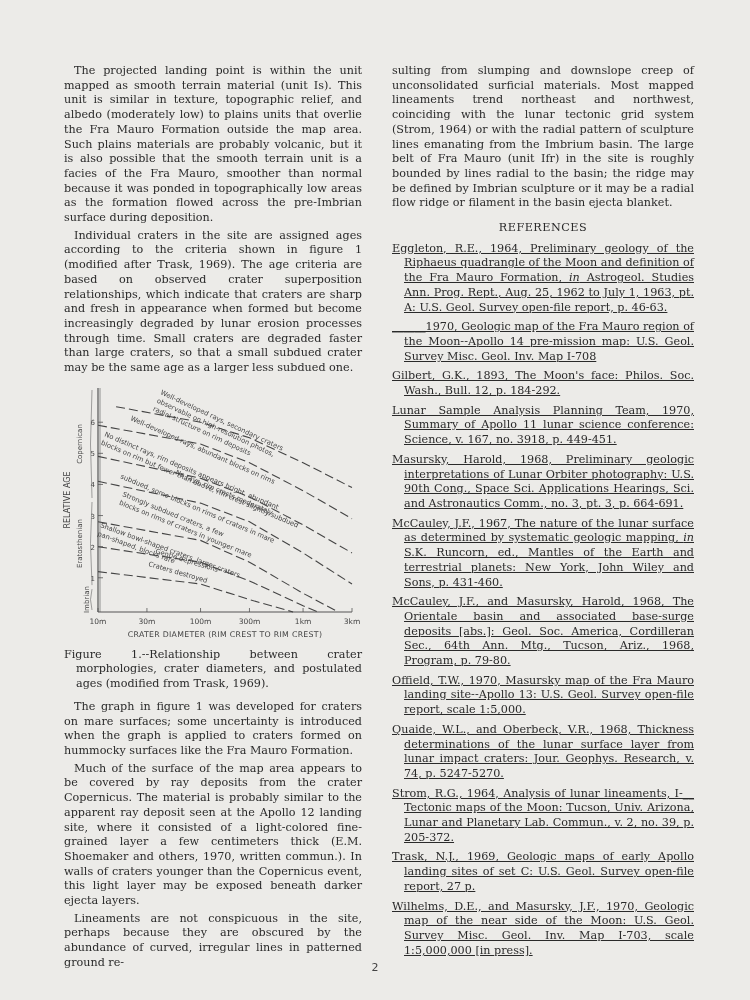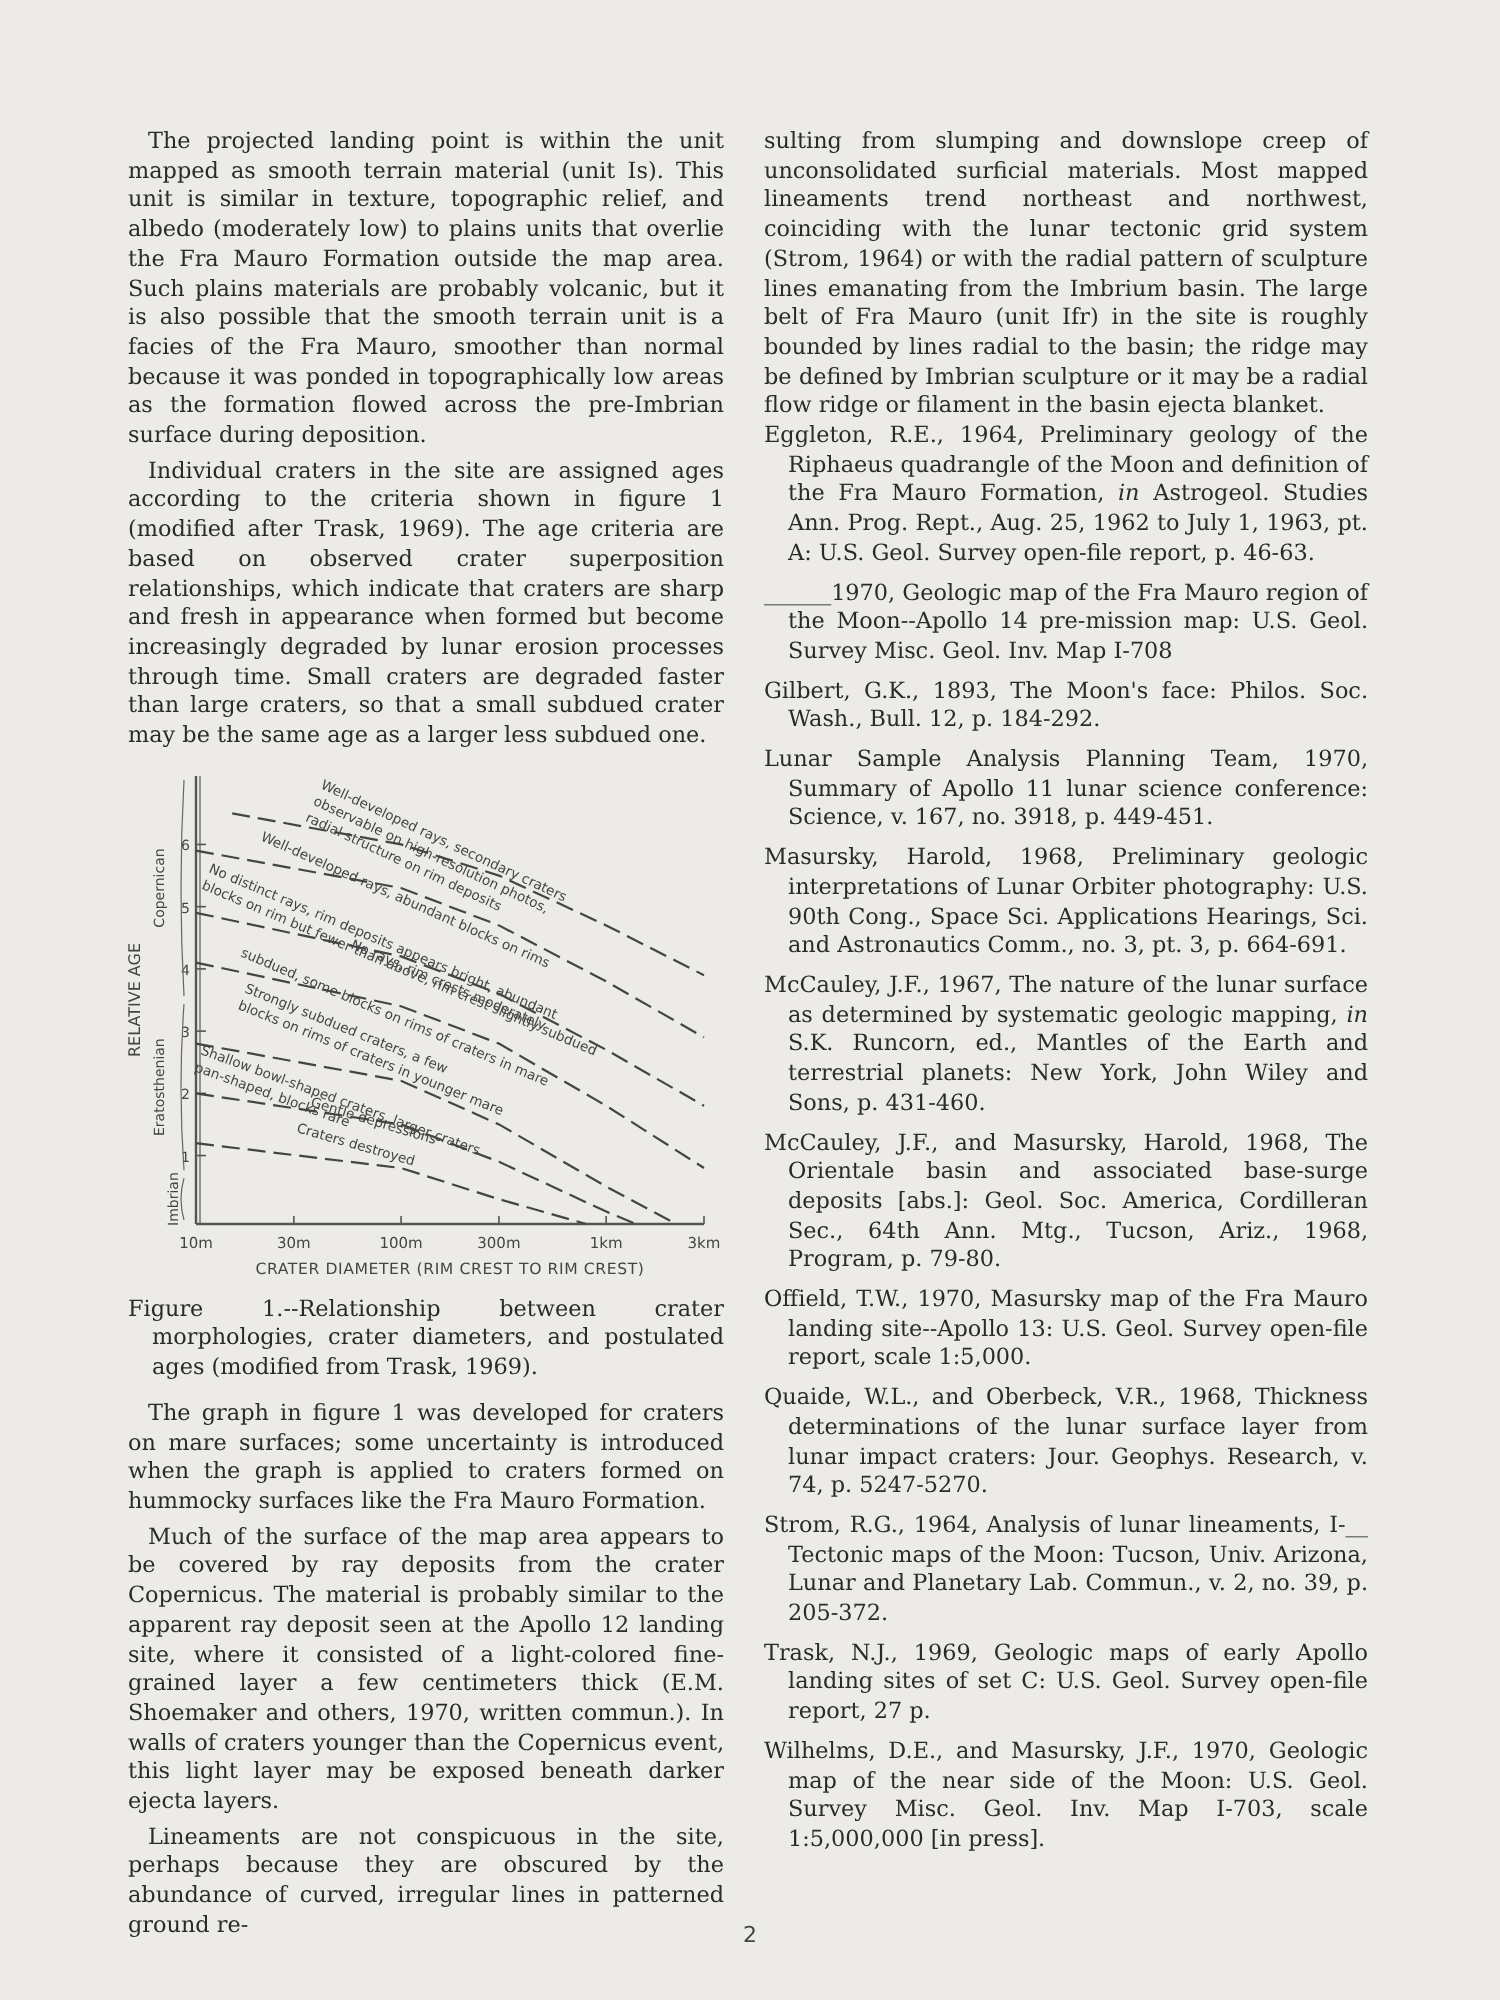--- a/index.html
+++ b/index.html
@@ -6,28 +6,28 @@
   body {
     width: 750px; height: 1000px; overflow: hidden;
     background: #ecebe8;
     font-family: "DejaVu Serif", "Liberation Serif", serif;
     color: #2a2a2a;
     position: relative;
   }
   .page { position: absolute; left: 0; top: 0; width: 612px; height: 1000px; }
   .col { position: absolute; top: 64px; width: 298px; font-size: 11.2px; line-height: 14.7px; text-align: justify; }
   .col-left { left: 64px; }
-  .col-right { left: 382px; width: 302px; }
+  .col-right { left: 392px; width: 302px; }
   p.para { margin: 0; text-indent: 10px; }
   p.para + p.para { margin-top: 3px; }
   .figure { position: relative; width: 300px; height: 262px; margin: 4px 0 0 -4px; }
   .figure svg { position: absolute; left: 0; top: 0; }
   .caption { margin: 6px 0 8px 0; padding-left: 12px; text-indent: -12px; }
   .refs-title { text-align: center; margin: 10px 0 6px 0; letter-spacing: 0.5px; }
-  .ref { margin: 0 0 5px 0; padding-left: 12px; text-indent: -12px; }
+  .ref { margin: 0 0 5px 0; padding-left: 12px; text-indent: -12px; text-decoration: underline; }
   .ref em { font-style: italic; }
   .page-number { position: absolute; left: 0; width: 750px; top: 961px; text-align: center; font-family: "DejaVu Sans", sans-serif; font-size: 11px; color: #444; }
   .chart-text { font-family: "DejaVu Sans", "Liberation Sans", sans-serif; fill: #444; }
 </style>
 </head>
 <body>
 
 <div class="page">
 
   <div class="col col-left">
@@ -97,20 +97,21 @@
 
     <p class="caption">Figure 1.--Relationship between crater morphologies, crater diameters, and postulated ages (modified from Trask, 1969).</p>
 
     <p class="para">The graph in figure 1 was developed for craters on mare surfaces; some uncertainty is introduced when the graph is applied to craters formed on hummocky surfaces like the Fra Mauro Formation.</p>
     <p class="para">Much of the surface of the map area appears to be covered by ray deposits from the crater Copernicus. The material is probably similar to the apparent ray deposit seen at the Apollo 12 landing site, where it consisted of a light-colored fine-grained layer a few centimeters thick (E.M. Shoemaker and others, 1970, written commun.). In walls of craters younger than the Copernicus event, this light layer may be exposed beneath darker ejecta layers.</p>
     <p class="para">Lineaments are not conspicuous in the site, perhaps because they are obscured by the abundance of curved, irregular lines in patterned ground re-</p>
   </div>
 
   <div class="col col-right">
     <p class="para" style="text-indent:0">sulting from slumping and downslope creep of unconsolidated surficial materials. Most mapped lineaments trend northeast and northwest, coinciding with the lunar tectonic grid system (Strom, 1964) or with the radial pattern of sculpture lines emanating from the Imbrium basin. The large belt of Fra Mauro (unit Ifr) in the site is roughly bounded by lines radial to the basin; the ridge may be defined by Imbrian sculpture or it may be a radial flow ridge or filament in the basin ejecta blanket.</p>
+    <div class="refs-title">REFERENCES</div>
     <div id="refs">
         <p class="ref">Eggleton, R.E., 1964, Preliminary geology of the Riphaeus quadrangle of the Moon and definition of the Fra Mauro Formation, <em>in</em> Astrogeol. Studies Ann. Prog. Rept., Aug. 25, 1962 to July 1, 1963, pt. A: U.S. Geol. Survey open-file report, p. 46-63.</p>
         <p class="ref">______1970, Geologic map of the Fra Mauro region of the Moon--Apollo 14 pre-mission map: U.S. Geol. Survey Misc. Geol. Inv. Map I-708</p>
         <p class="ref">Gilbert, G.K., 1893, The Moon's face: Philos. Soc. Wash., Bull. 12, p. 184-292.</p>
         <p class="ref">Lunar Sample Analysis Planning Team, 1970, Summary of Apollo 11 lunar science conference: Science, v. 167, no. 3918, p. 449-451.</p>
         <p class="ref">Masursky, Harold, 1968, Preliminary geologic interpretations of Lunar Orbiter photography: U.S. 90th Cong., Space Sci. Applications Hearings, Sci. and Astronautics Comm., no. 3, pt. 3, p. 664-691.</p>
         <p class="ref">McCauley, J.F., 1967, The nature of the lunar surface as determined by systematic geologic mapping, <em>in</em> S.K. Runcorn, ed., Mantles of the Earth and terrestrial planets: New York, John Wiley and Sons, p. 431-460.</p>
         <p class="ref">McCauley, J.F., and Masursky, Harold, 1968, The Orientale basin and associated base-surge deposits [abs.]: Geol. Soc. America, Cordilleran Sec., 64th Ann. Mtg., Tucson, Ariz., 1968, Program, p. 79-80.</p>
         <p class="ref">Offield, T.W., 1970, Masursky map of the Fra Mauro landing site--Apollo 13: U.S. Geol. Survey open-file report, scale 1:5,000.</p>
         <p class="ref">Quaide, W.L., and Oberbeck, V.R., 1968, Thickness determinations of the lunar surface layer from lunar impact craters: Jour. Geophys. Research, v. 74, p. 5247-5270.</p>

